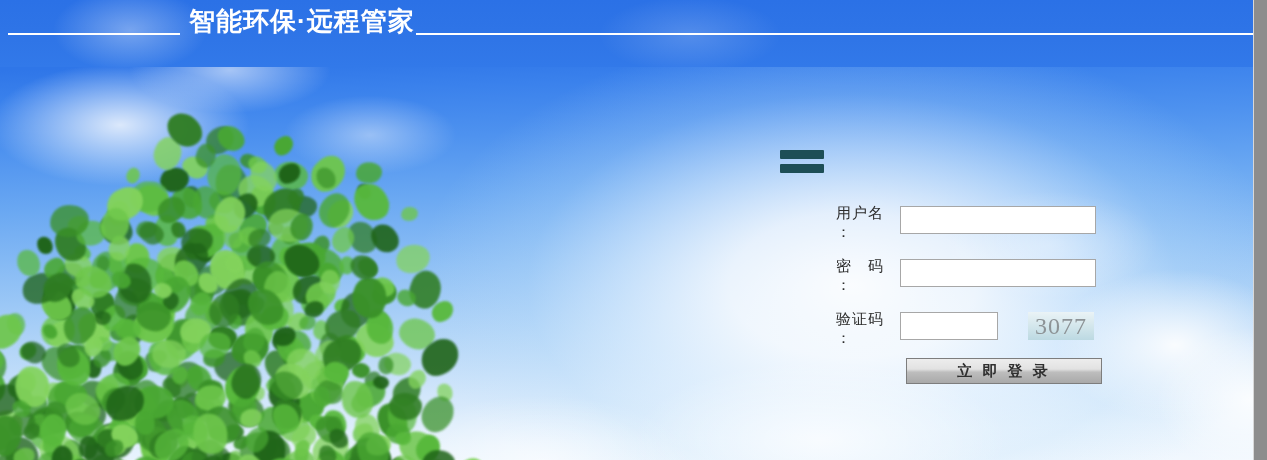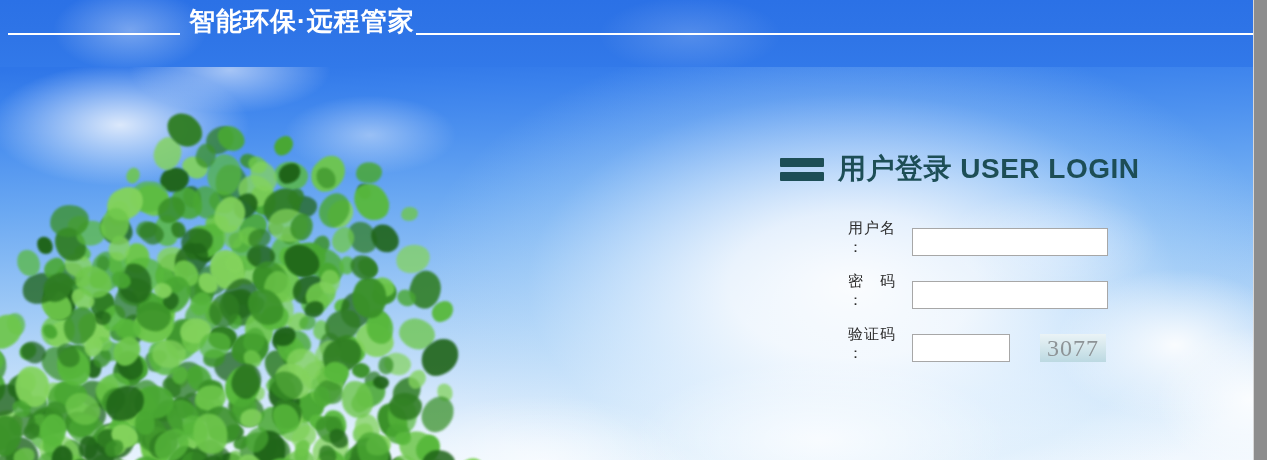--- a/index.html
+++ b/index.html
@@ -169,23 +169,22 @@
     white-space: nowrap;
     letter-spacing: .5px;
   }
 
   .form {
     margin-top: 26px;
     margin-left: 66px;
   }
   .row {
     display: flex;
-    align-items: flex-end;
+    align-items: center;
     margin-bottom: 11px;
-    margin-left: 12px;
   }
   .row-label {
     width: 64px;
     font-size: 15px;
     color: #2b2b2b;
     line-height: 19px;
     text-align: left;
     padding-top: 4px;
     letter-spacing: 1px;
     white-space: pre-line;
@@ -693,21 +692,20 @@
     <div class="brand-title">智能环保·远程管家</div>
   </div>
 
   <div class="login">
 
     <div class="login-head">
       <span class="head-icon">
         <i></i>
           <i></i>
       </span>
-      <span class="head-title">用户登录 USER LOGIN</span>
     </div>
 
     <div class="form">
 
       <div class="row">
         <div class="row-label">用户名
 ：</div>
         <input class="field" type="text" value="" placeholder="" style="">
       </div>
 
@@ -717,19 +715,22 @@
         <input class="field" type="password" value="" placeholder="" style="">
       </div>
 
       <div class="row">
         <div class="row-label">验证码
 ：</div>
         <input class="field short" type="text" value="" placeholder="" style="">
         <div class="captcha">3077</div>
       </div>
 
+      <div class="btn-row">
+        <button class="login-btn">立 即 登 录</button>
+      </div>
 
     </div>
   </div>
 
   <div class="scrollbar"></div>
 
 </div>
 
 </body></html>

